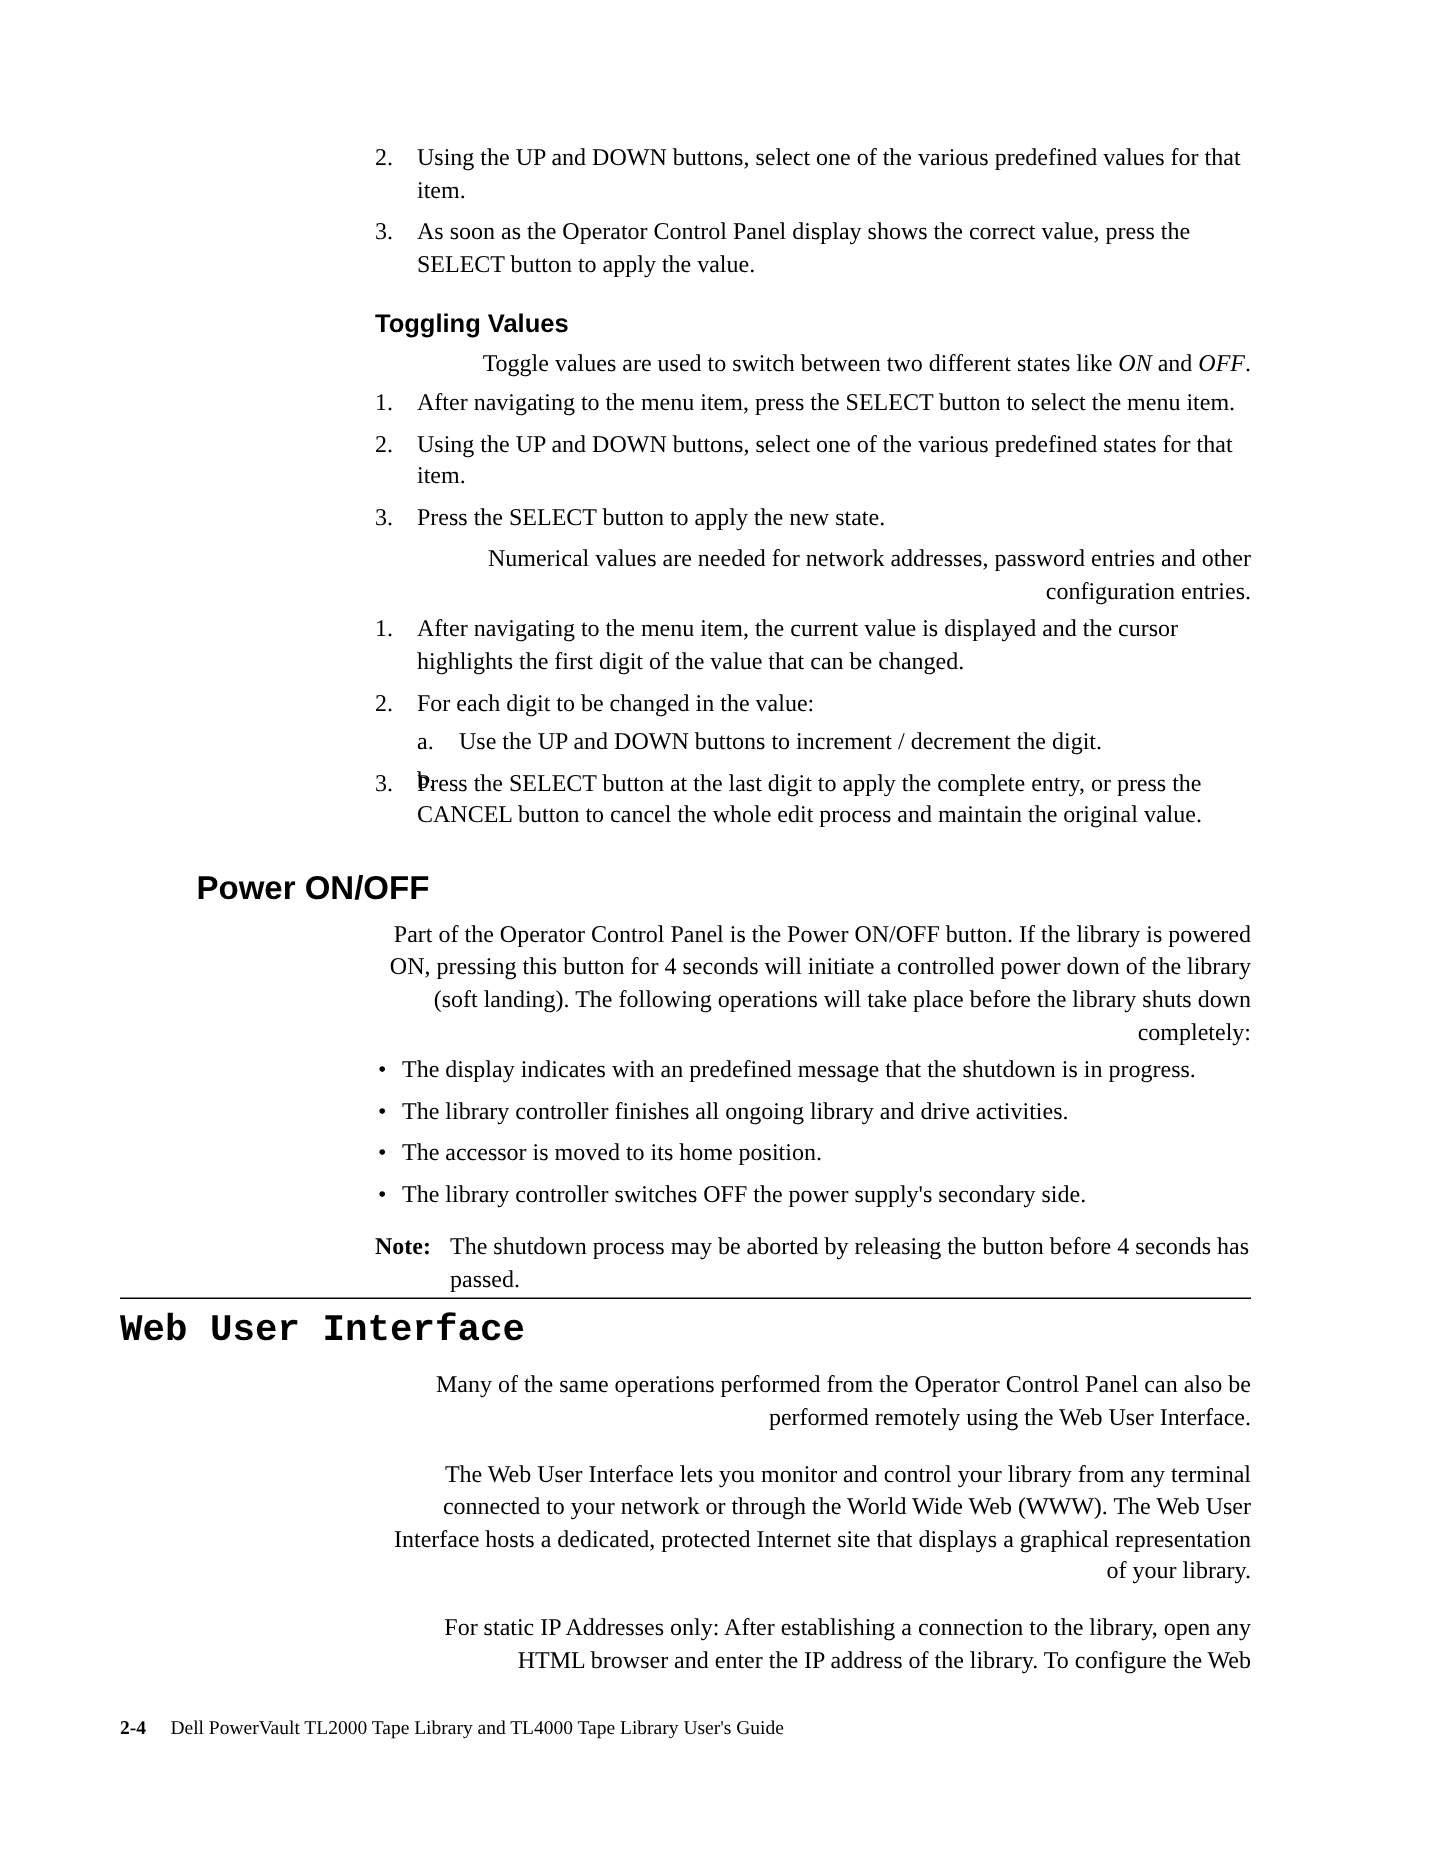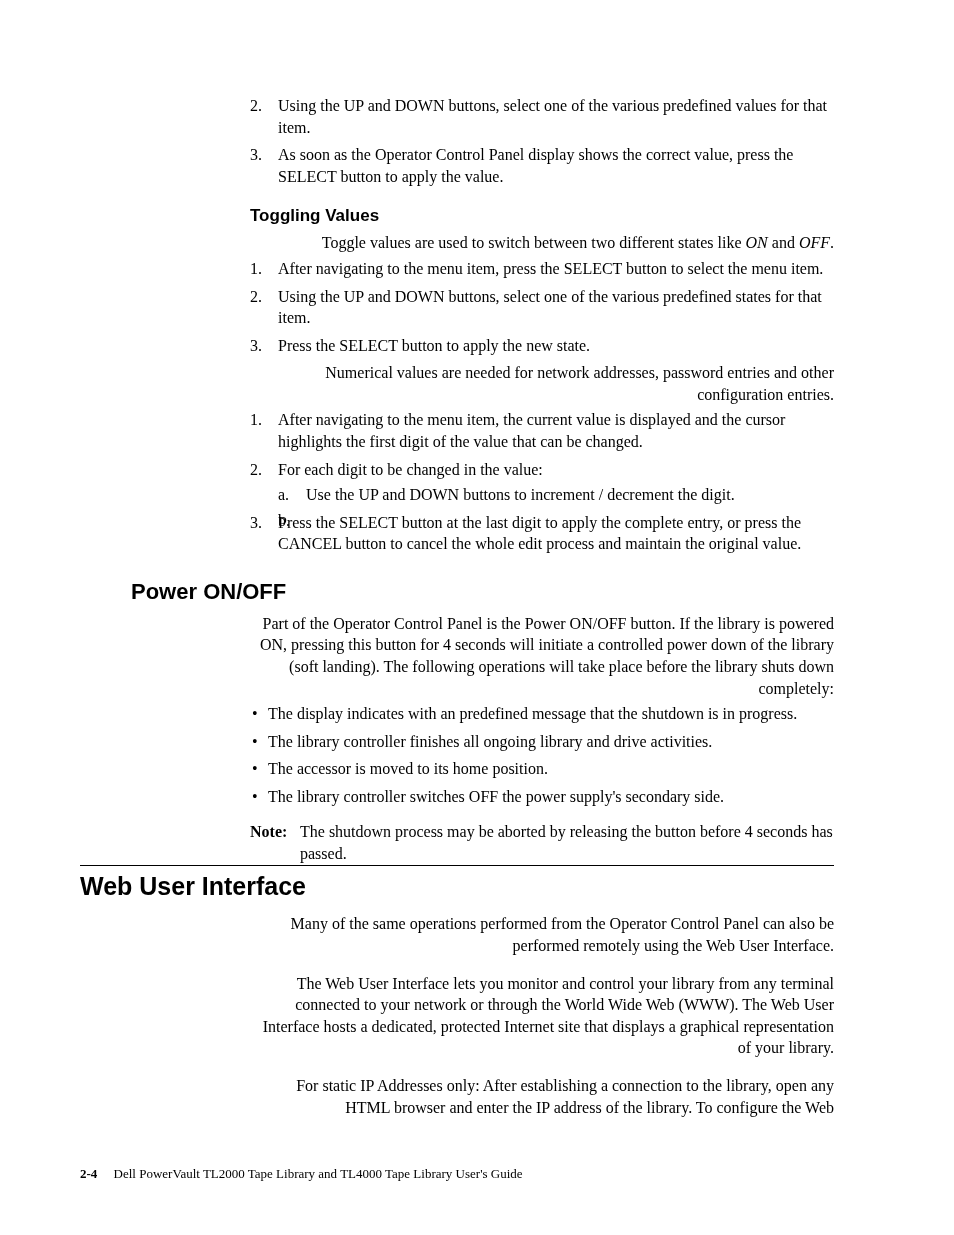--- a/index.html
+++ b/index.html
@@ -76,21 +76,21 @@
       font-size: 17px;
       margin: 18px 0 4px 0;
     }
     h2.sect {
       font-family: Arial, Helvetica, sans-serif;
       font-weight: bold;
       font-size: 22px;
       margin: 22px 0 6px 0;
     }
     h1.major {
-      font-family: Liberation Sans, sans-serif;
+      font-family: Liberation Mono, monospace;
       font-weight: bold;
       font-size: 25px;
       margin: 28px 0 10px 0;
     }
     hr.rule {
       border: none;
       border-top: 1.5px solid #000;
       margin: 0 0 4px 0;
     }
     p.para {
@@ -108,21 +108,21 @@
     .note .label {
       font-weight: bold;
       flex: 0 0 50px;
     }
     .note .ntext {
       flex: 1;
     }
     .footer {
       position: absolute;
       left: 80px;
-      bottom: 52px;
+      bottom: 74px;
       font-size: 13px;
     }
     .footer .pnum { font-weight: bold; }
     .sect-hang {
       margin-left: 51px;
     }
     .major-hang {
       margin-left: 0;
     }
     .italic { font-style: italic; }

